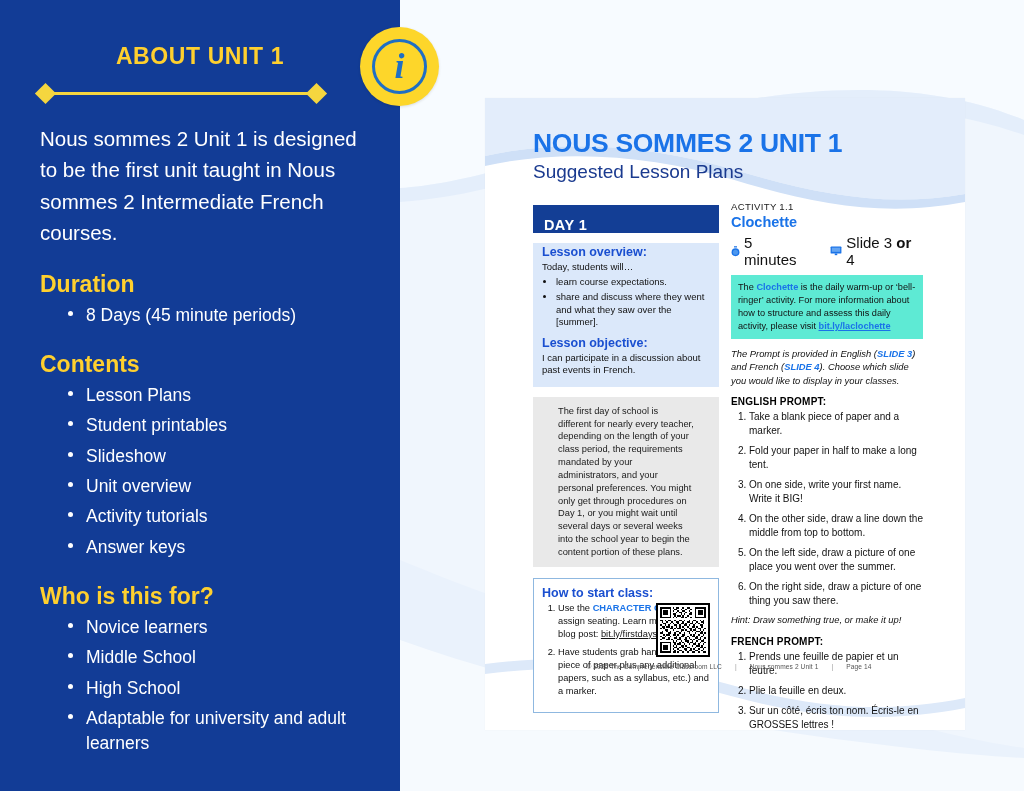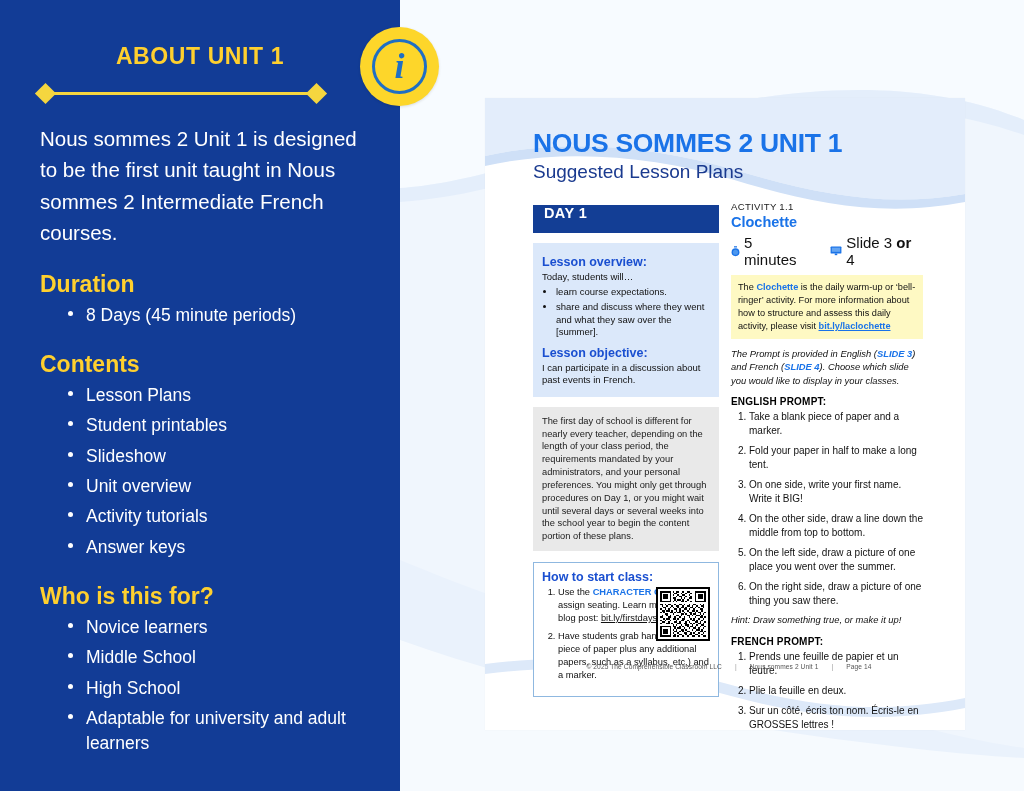--- a/index.html
+++ b/index.html
@@ -90,38 +90,38 @@
     color:#1a73e8;letter-spacing:-0.3px;line-height:1;white-space:nowrap;
   }
   .doc-sub{
     position:absolute;left:44px;top:64px;font-size:19px;color:#1a3a8f;font-weight:400;
     line-height:1;
   }
 
   .day-banner{
     position:absolute;left:44px;top:107px;width:186px;height:28px;background:#133e95;
     color:#fff;font-size:14.5px;font-weight:bold;letter-spacing:0.4px;
-    display:flex;align-items:flex-start;padding-left:11px;box-sizing:border-box;
+    display:flex;align-items:flex-end;padding-left:11px;box-sizing:border-box;
   }
 
   
   .col-l{position:absolute;left:44px;top:145px;width:186px;}
   .box-blue{
-    background:#dbe8fa;padding:12px 9px 10px 9px;box-sizing:border-box;
+    background:#dbe8fa;padding:2px 9px 10px 9px;box-sizing:border-box;
   }
   .lbl-blue{
     color:#1a4fd0;font-size:12.5px;font-weight:bold;margin:0 0 1px 0;line-height:1.2;
   }
   .lbl-blue.t2{margin-top:7px;}
   .tiny{font-size:9.5px;line-height:1.32;color:#111;margin:0;}
   ul.doc-ul{margin:2px 0 0 0;padding:0 0 0 14px;list-style:disc;}
   ul.doc-ul li{font-size:9.5px;line-height:1.32;color:#111;margin-bottom:3px;}
 
   .box-gray{
-    background:#e9e9e9;padding:8px 9px;box-sizing:border-box;margin-top:10px;
+    background:#e9e9e9;padding:8px 25px;box-sizing:border-box;margin-top:10px;
   }
   .box-gray p{font-size:9.3px;line-height:1.38;color:#1a1a1a;margin:0;}
 
   .box-start{
     border:1px solid #8fb8e0;background:#fff;padding:7px 8px 9px 8px;box-sizing:border-box;
     margin-top:11px;position:relative;
   }
   .start-h{color:#1a4fd0;font-size:12.5px;font-weight:bold;margin:0 0 2px 0;}
   ol.start-ol{margin:0;padding:0 0 0 16px;list-style:decimal;}
   ol.start-ol li{font-size:9.3px;line-height:1.4;color:#111;margin-bottom:5px;}
@@ -137,21 +137,21 @@
   .col-r{position:absolute;left:242px;top:103px;width:192px;}
   .act-num{font-size:9.6px;color:#222;letter-spacing:0.3px;margin:0;line-height:1.25;}
   .act-name{font-size:14.5px;color:#1a73e8;font-weight:bold;margin:1px 0 3px 0;line-height:1.2;}
   .meta-row{display:flex;align-items:center;gap:0;font-size:15px;color:#111;}
   .meta-item{display:flex;align-items:center;gap:4px;}
   .meta-item.second{margin-left:22px;}
   .ico-timer{width:9px;height:11px;flex:none;}
   .ico-screen{width:12px;height:10px;flex:none;}
 
   .note-gray{
-    background:#fef9c3;padding:6px 7px;box-sizing:border-box;margin-top:7px;
+    background:#5eead4;padding:6px 7px;box-sizing:border-box;margin-top:7px;
     font-size:9.2px;line-height:1.4;color:#111;
   }
   .note-gray a{color:#1a73e8;text-decoration:underline;font-weight:bold;}
   .ital{font-style:italic;font-size:9.4px;line-height:1.42;color:#111;margin:8px 0 0 0;}
   .ital .sl{color:#1a73e8;font-weight:bold;}
   .prompt-h{font-size:10px;font-weight:bold;color:#000;margin:9px 0 3px 0;letter-spacing:0.2px;}
   ol.prompt-ol{margin:0;padding:0 0 0 18px;list-style:decimal;}
   ol.prompt-ol li{font-size:10px;line-height:1.4;color:#111;margin-bottom:6px;}
   .hint{font-style:italic;font-size:9.4px;color:#111;margin:2px 0 0 0;line-height:1.35;}
 

